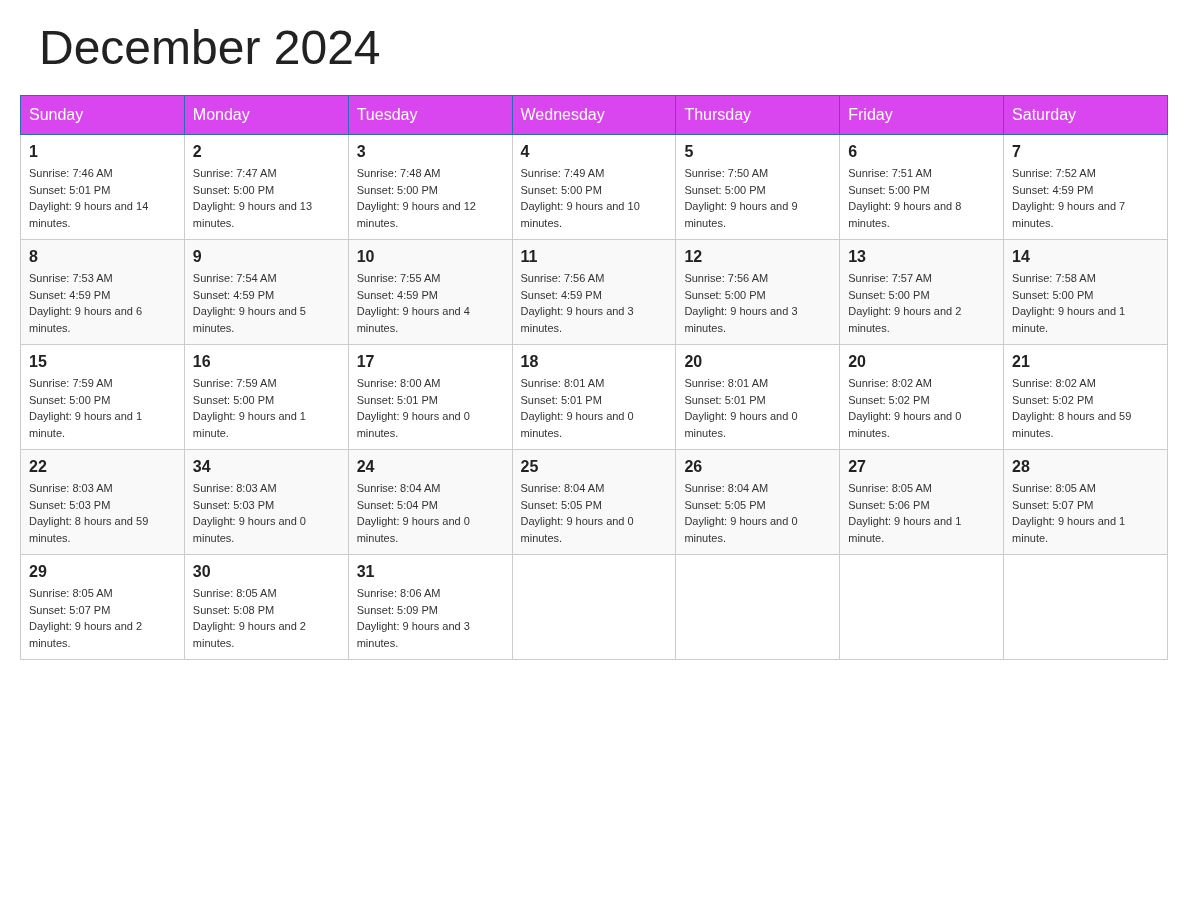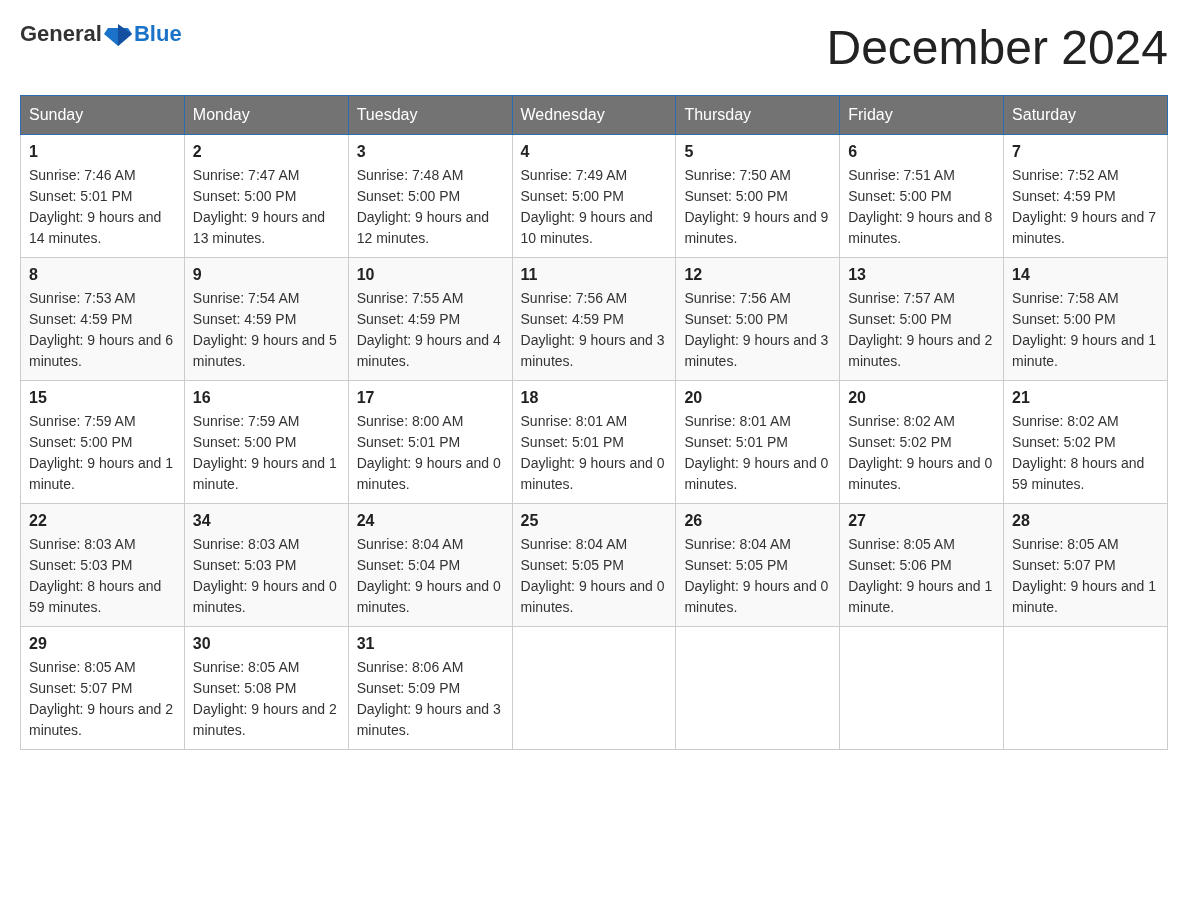--- a/index.html
+++ b/index.html
@@ -71,49 +71,41 @@
       min-height: 100px;
     }
     .day-number {
       font-size: 16px;
       font-weight: bold;
       color: #222;
       display: block;
       margin-bottom: 4px;
     }
     .day-info {
-      font-size: 14px;
+      font-size: 11px;
       color: #333;
       line-height: 1.5;
     }
     .empty-cell {
       background: #fff;
     }
     tr:nth-child(even) td {
       background-color: #f9f9f9;
     }
     tr:nth-child(odd) td {
       background-color: #ffffff;
     }
     .calendar-table thead tr th {
-      background-color: #737373;
+      background-color: #d946ef;
     }
   </style>
 </head>
 <body>
 
 <div class="header">
-  <div class="logo">
-    <span class="logo-text-general">General</span>
-    <svg class="logo-icon" viewBox="0 0 28 28" xmlns="http://www.w3.org/2000/svg">
-      <polygon points="4,8 24,8 28,14 14,26 0,14" fill="#1a73c8"></polygon>
-      <polygon points="14,4 28,14 14,26" fill="#1550a0"></polygon>
-    </svg>
-    <span class="logo-text-blue">Blue</span>
-  </div>
   <div class="title-block">
     <div class="calendar-title">December 2024</div>
   </div>
 </div>
 
 <table class="calendar-table">
   <thead>
     <tr>
       <th>Sunday</th>
       <th>Monday</th>

